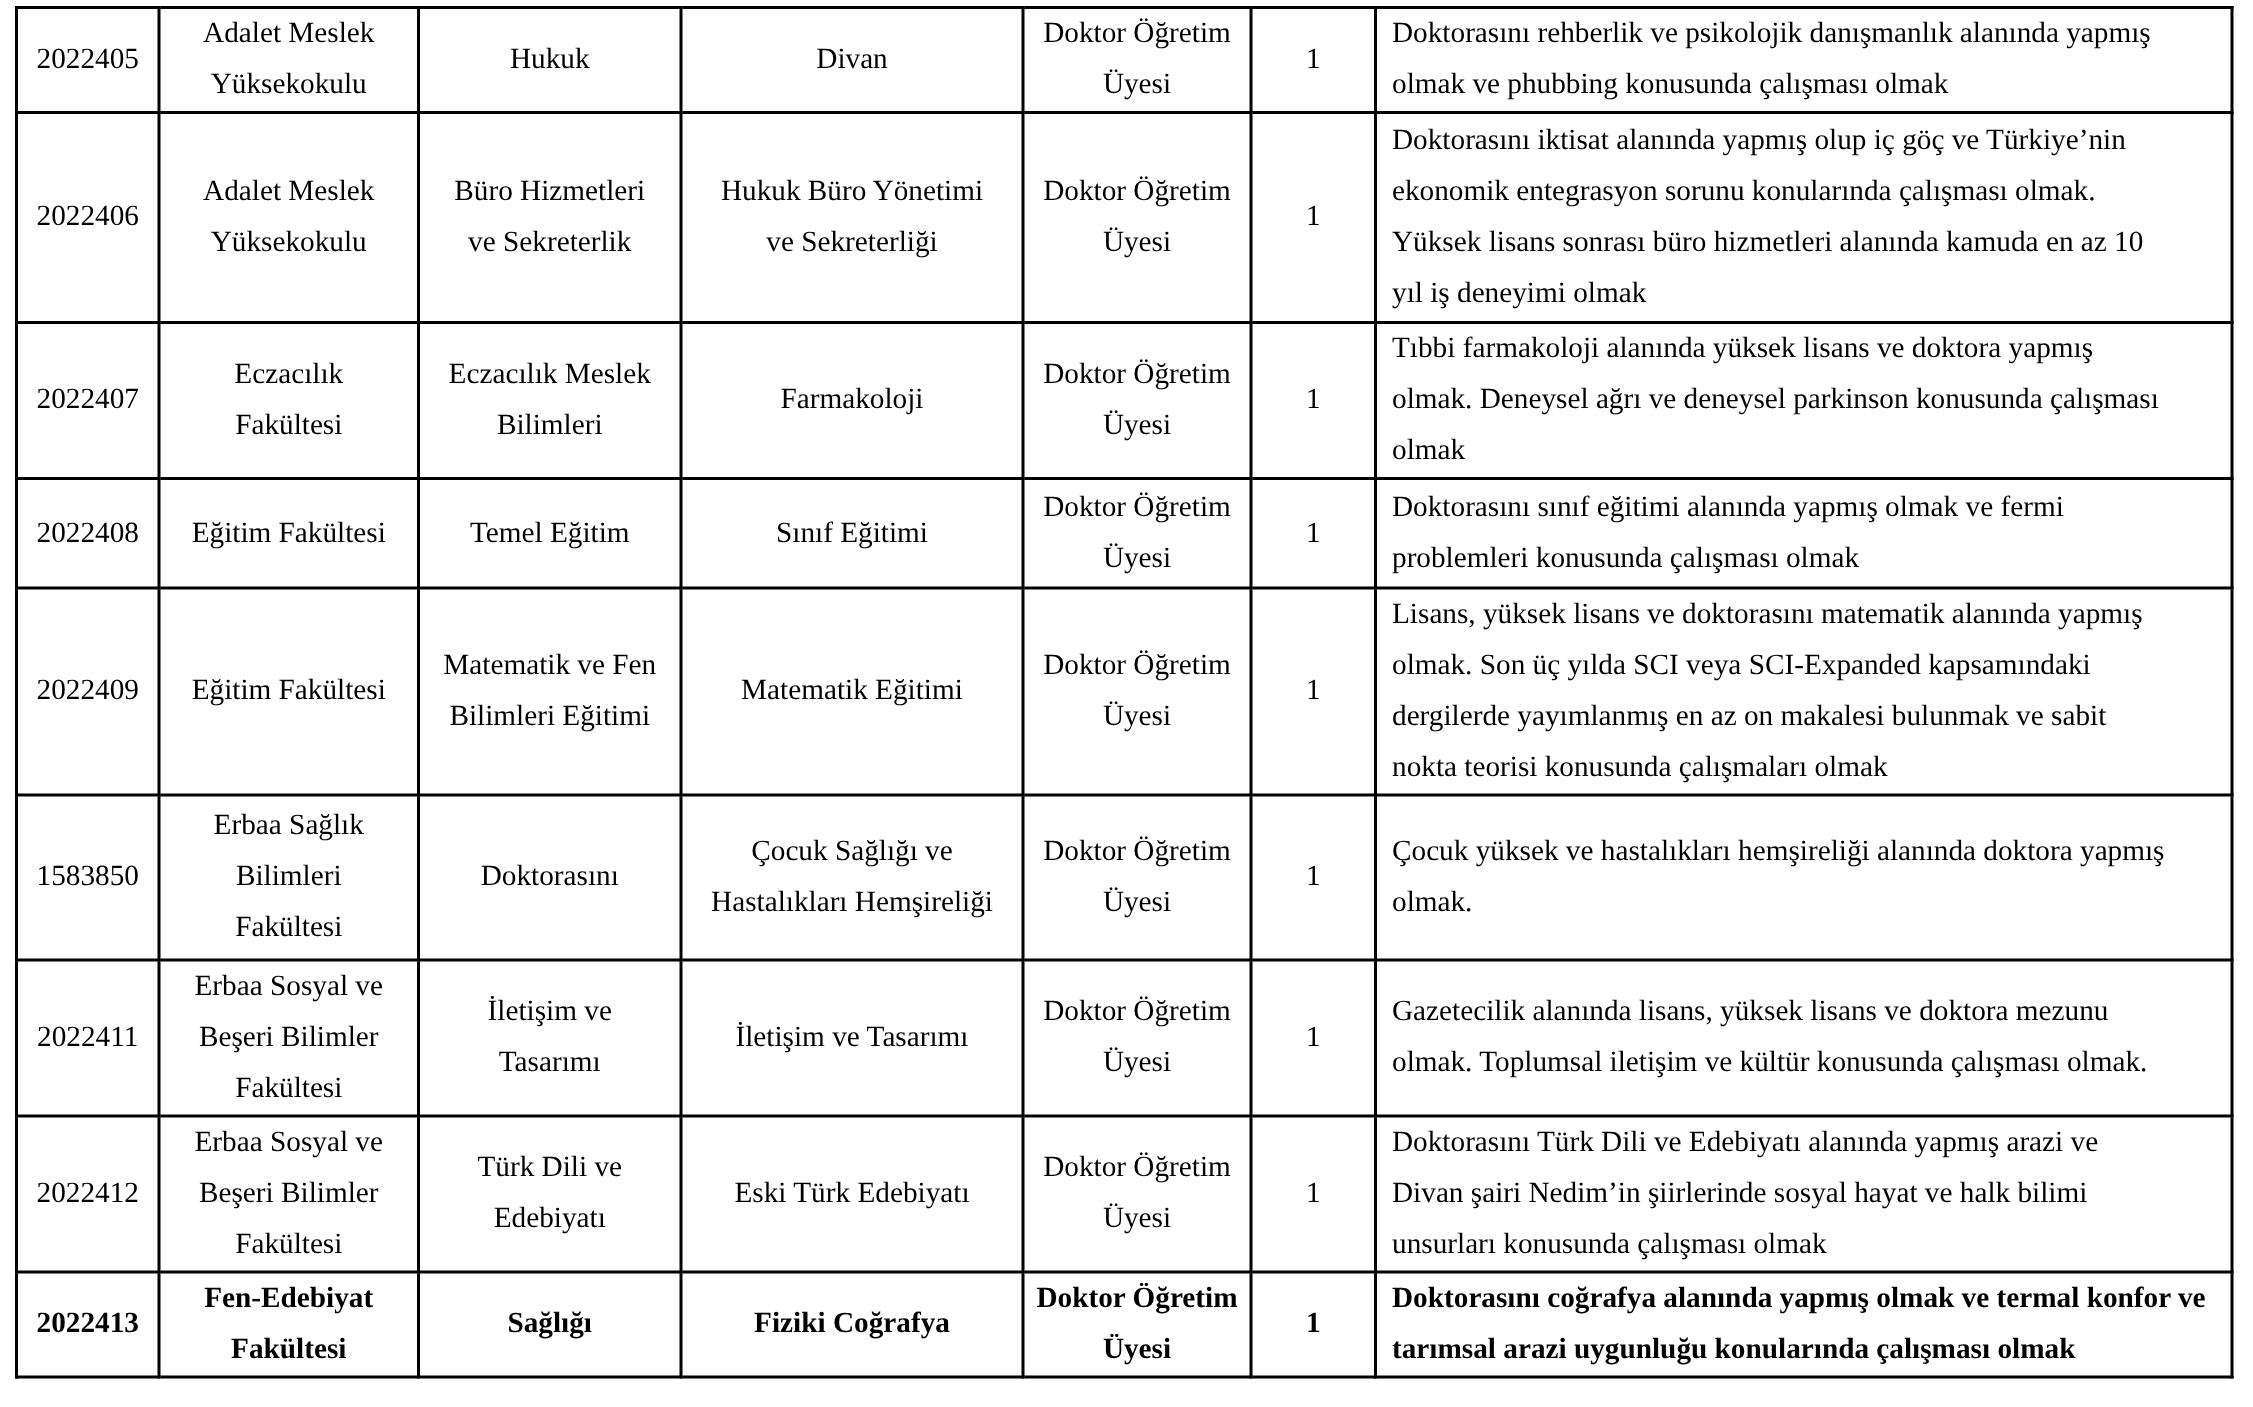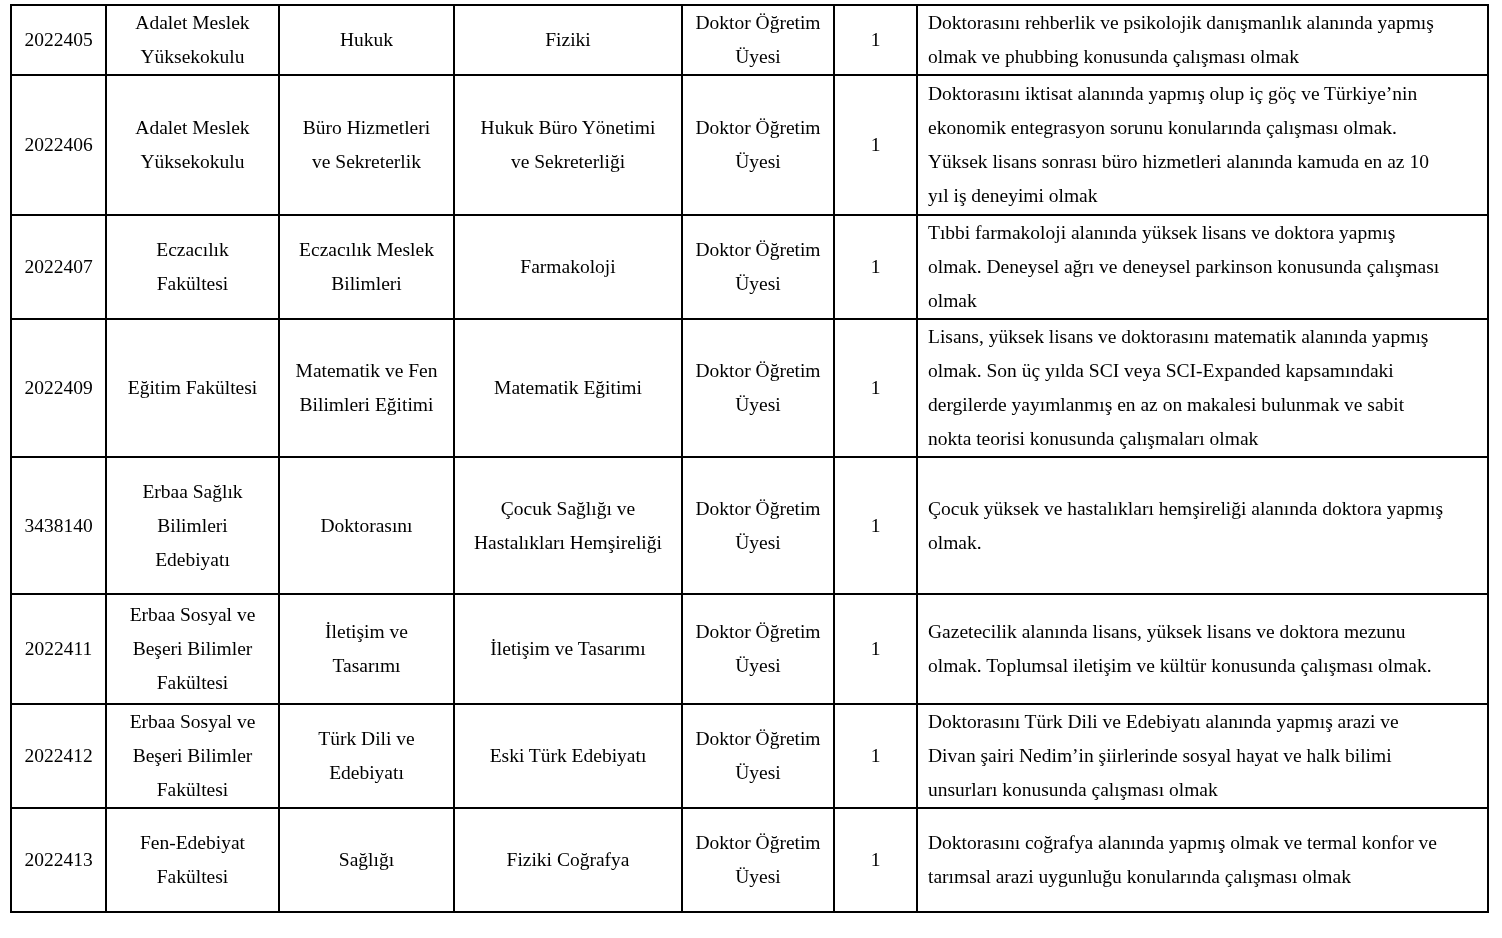--- a/index.html
+++ b/index.html
@@ -66,21 +66,21 @@
       <col style="width:83px">
       <col style="width:571px">
     </colgroup>
     <tbody>
 
     <tr>
         <td>2022405</td>
         <td>Adalet Meslek
 Yüksekokulu</td>
         <td>Hukuk</td>
-        <td>Fiziki</td>
+        <td>Divan</td>
         <td>Doktor Öğretim
 Üyesi</td>
         <td>1</td>
         <td class="desc">Doktorasını rehberlik ve psikolojik danışmanlık alanında yapmış
 olmak ve phubbing konusunda çalışması olmak</td>
       </tr>
         <tr>
         <td>2022406</td>
         <td>Adalet Meslek
 Yüksekokulu</td>
@@ -104,38 +104,49 @@
 Bilimleri</td>
         <td>Farmakoloji</td>
         <td>Doktor Öğretim
 Üyesi</td>
         <td>1</td>
         <td class="desc">Tıbbi farmakoloji alanında yüksek lisans ve doktora yapmış
 olmak. Deneysel ağrı ve deneysel parkinson konusunda çalışması
 olmak</td>
       </tr>
         <tr>
+        <td>2022408</td>
+        <td>Eğitim Fakültesi</td>
+        <td>Temel Eğitim</td>
+        <td>Sınıf Eğitimi</td>
+        <td>Doktor Öğretim
+Üyesi</td>
+        <td>1</td>
+        <td class="desc">Doktorasını sınıf eğitimi alanında yapmış olmak ve fermi
+problemleri konusunda çalışması olmak</td>
+      </tr>
+        <tr>
         <td>2022409</td>
         <td>Eğitim Fakültesi</td>
         <td>Matematik ve Fen
 Bilimleri Eğitimi</td>
         <td>Matematik Eğitimi</td>
         <td>Doktor Öğretim
 Üyesi</td>
         <td>1</td>
         <td class="desc">Lisans, yüksek lisans ve doktorasını matematik alanında yapmış
 olmak. Son üç yılda SCI veya SCI-Expanded kapsamındaki
 dergilerde yayımlanmış en az on makalesi bulunmak ve sabit
 nokta teorisi konusunda çalışmaları olmak</td>
       </tr>
         <tr>
-        <td>3438140</td>
+        <td>1583850</td>
         <td>Erbaa Sağlık
 Bilimleri
-Edebiyatı</td>
+Fakültesi</td>
         <td>Doktorasını</td>
         <td>Çocuk Sağlığı ve
 Hastalıkları Hemşireliği</td>
         <td>Doktor Öğretim
 Üyesi</td>
         <td>1</td>
         <td class="desc">Çocuk yüksek ve hastalıkları hemşireliği alanında doktora yapmış
 olmak.</td>
       </tr>
         <tr>

